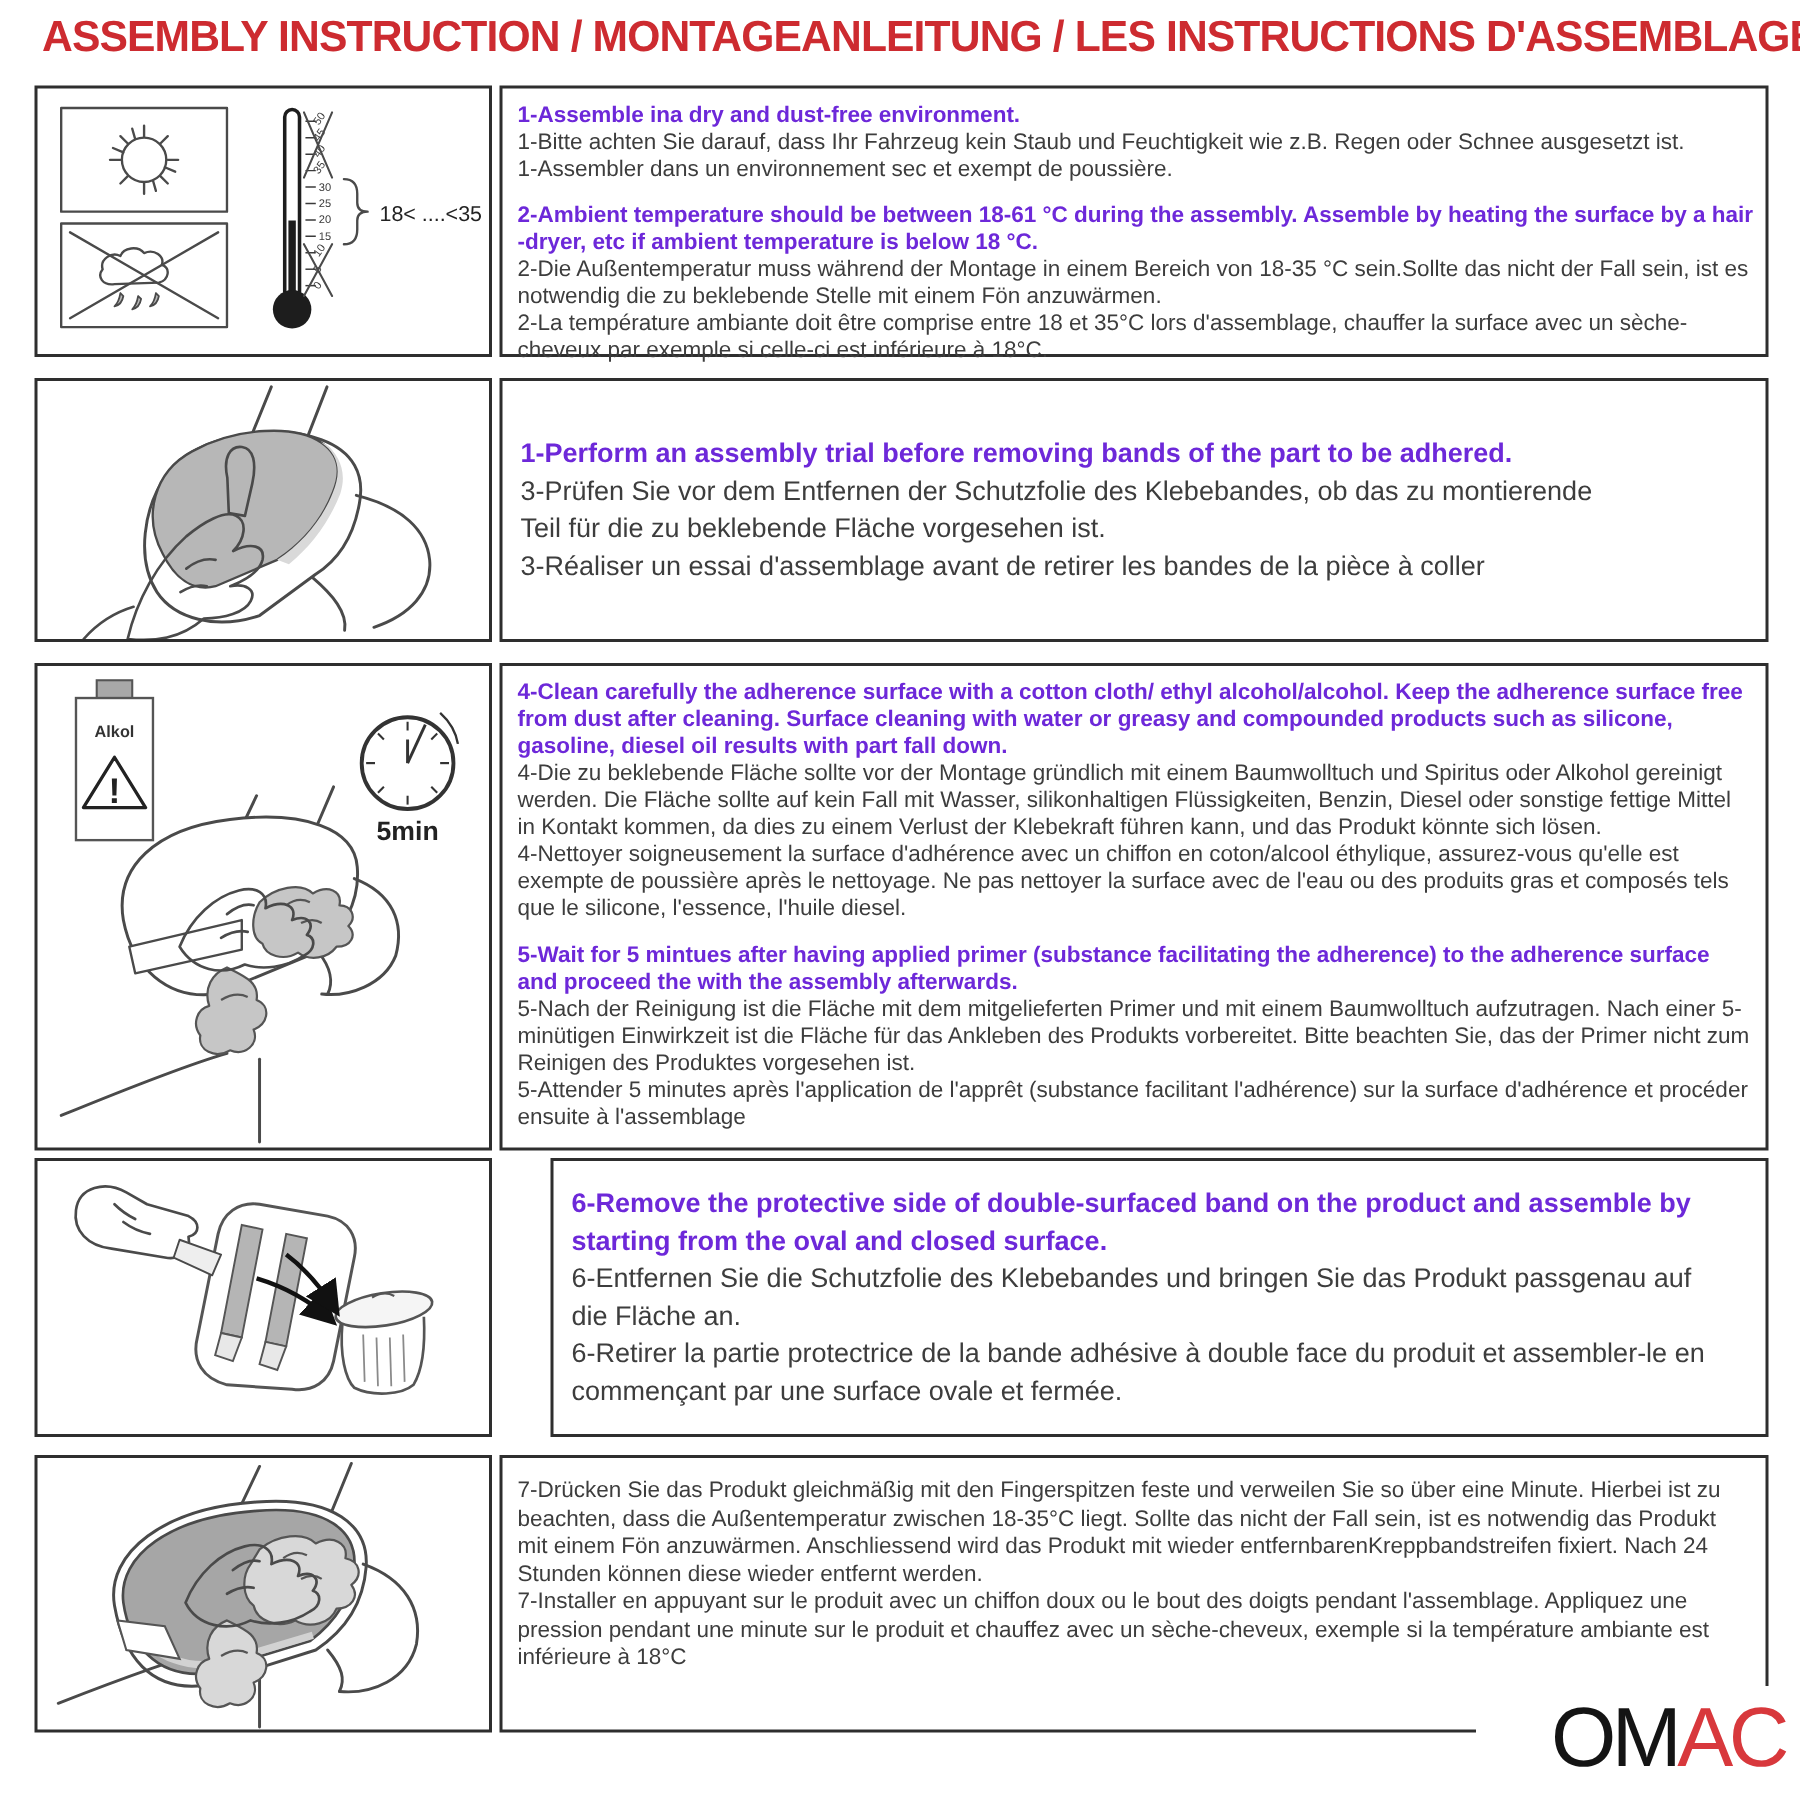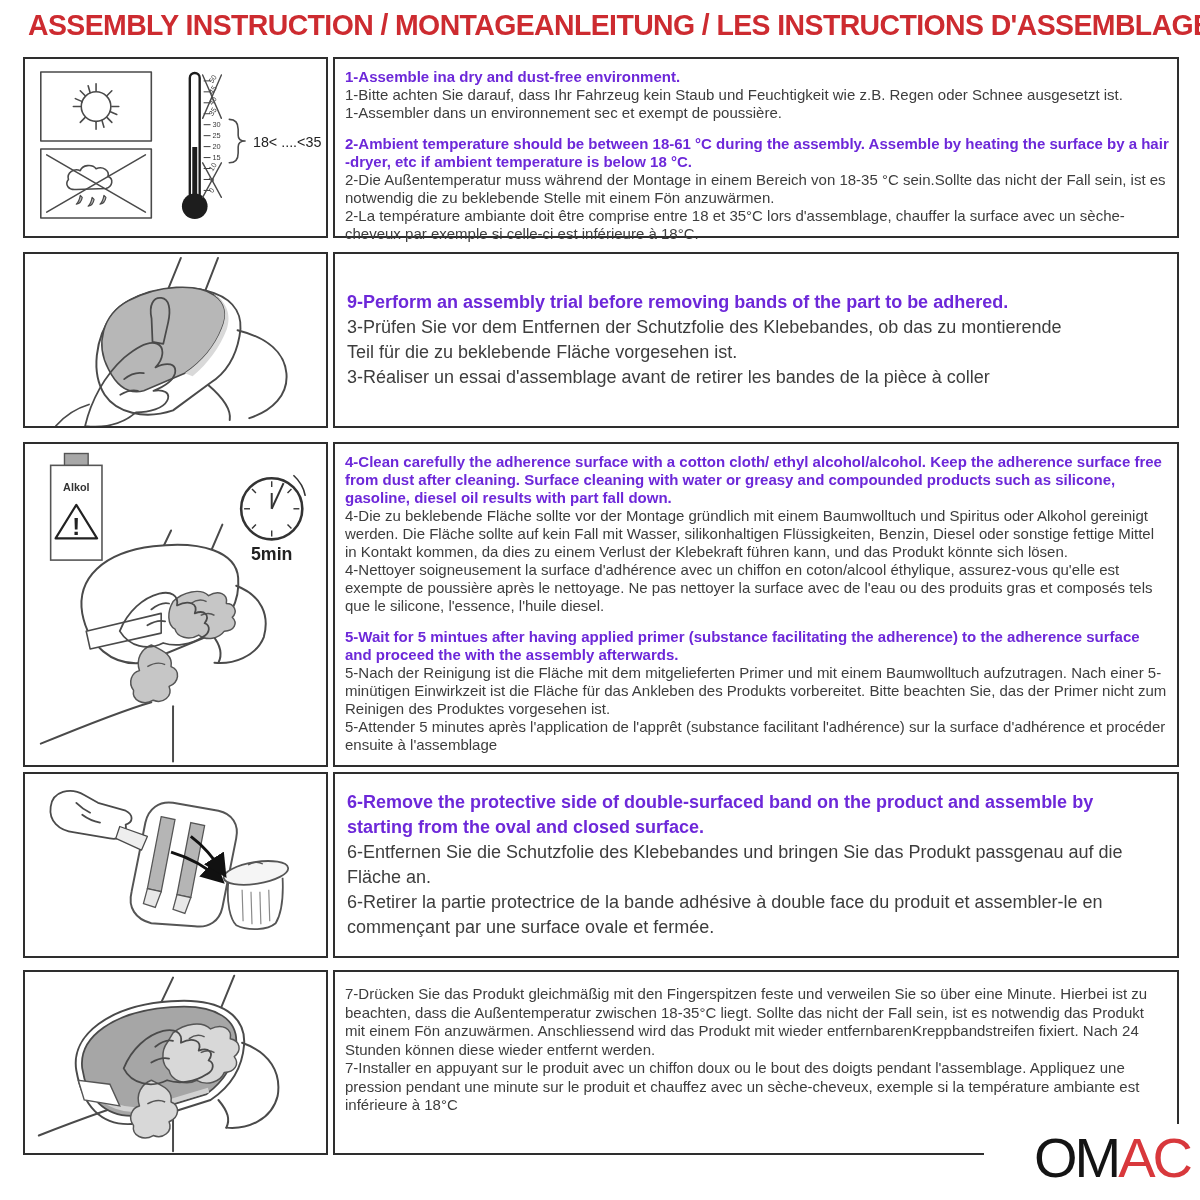--- a/index.html
+++ b/index.html
@@ -20,21 +20,21 @@
   .imgbox svg{width:100%;height:100%;display:block;}
   p{margin:0;}
   .t-sm{font-size:15px;line-height:18px;color:#3d3d3d;}
   .t-lg{font-size:18px;line-height:25px;color:#3d3d3d;}
   p.b{font-weight:bold;color:#6d28d9;}
   p.gap{margin-bottom:13px;}
   #row1 .txtbox{padding:9px 8px 0 10px;}
   #row2 .txtbox{display:flex;flex-direction:column;justify-content:center;padding:0 30px 0 12px;}
   #row2 p{max-width:715px;}
   #row3 .txtbox{padding:9px 8px 0 10px;}
-  #row4 .txtbox{display:flex;flex-direction:column;justify-content:center;padding:0 30px 0 12px;}
+  #row4 .txtbox{display:flex;flex-direction:column;justify-content:center;padding:0 30px 0 12px;margin-left:34px;}
   #row4 p{max-width:780px;}
   #row5 .txtbox{padding:13px 12px 0 10px;}
   .logo{position:absolute;right:4px;bottom:12px;background:#fff;
         padding:6px 6px 2px 50px;font-weight:normal;font-size:56px;
         letter-spacing:-3px;line-height:1;white-space:nowrap;}
   .logo .om{color:#141414;}
   .logo .ac{color:#d8383c;}
   svg text{font-family:"Liberation Sans",sans-serif;}
   .sketch{stroke:#4a4a4a;stroke-linecap:round;stroke-linejoin:round;fill:none;}
 </style>
@@ -141,21 +141,21 @@
       <g fill="#fff" class="sketch" stroke-width="1.8">
         <path d="M128,66 C125,52 130,44 138,45 C146,46 148,56 145,70 L140,92 L129,90 Z"></path>
         <path d="M60,176 C66,150 80,124 100,106 C112,96 126,88 134,92 C142,96 140,108 132,116 C144,110 154,112 152,122 C150,130 140,136 130,140 C140,138 148,142 144,150 C140,158 126,162 112,162 C96,176 78,178 60,176 Z"></path>
         <path d="M100,128 q10,-8 20,-6" fill="none"></path>
         <path d="M96,144 q10,-6 18,-4" fill="none"></path>
         <path d="M30,176 q14,-16 34,-22" fill="none"></path>
       </g>
     </svg>
   </div>
   <div class="txtbox t-lg">
-    <p class="b">9-Perform an assembly trial before removing bands of the part to be adhered.</p>
+    <p class="b">1-Perform an assembly trial before removing bands of the part to be adhered.</p>
     <p>3-Prüfen Sie vor dem Entfernen der Schutzfolie des Klebebandes, ob das zu montierende Teil für die zu beklebende Fläche vorgesehen ist.</p>
     <p>3-Réaliser un essai d'assemblage avant de retirer les bandes de la pièce à coller</p>
   </div>
 </div>
 
 <div class="row" id="row3">
   <div class="imgbox">
     <svg viewBox="0 0 305 318">
       <g>
         <rect x="40" y="6" width="24" height="14" fill="#a8a8a8" stroke="#555" stroke-width="1.4"></rect>

